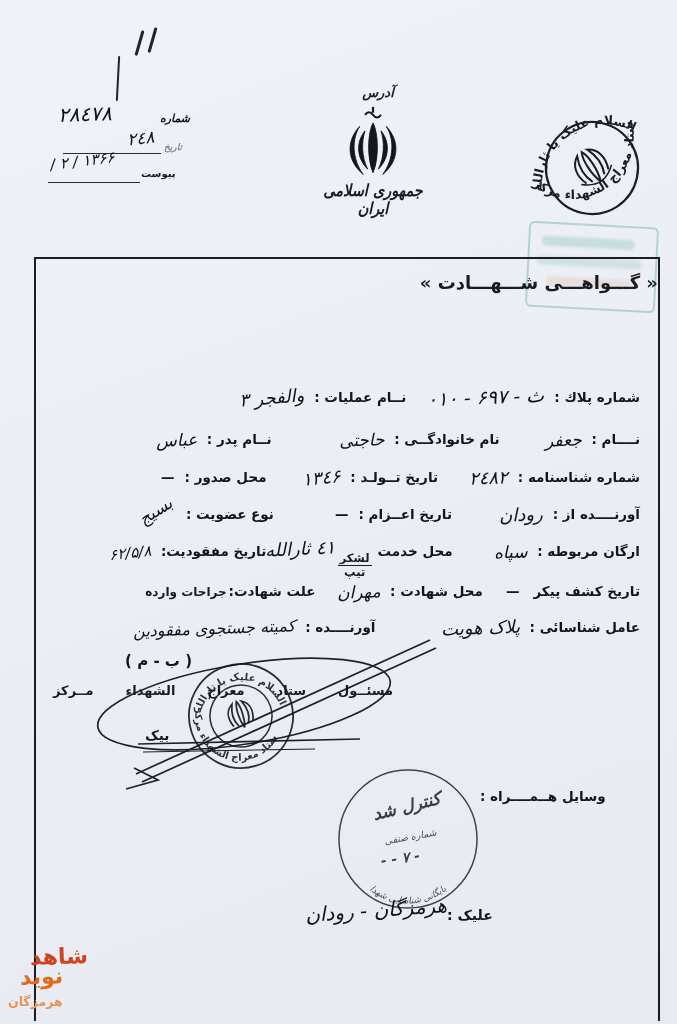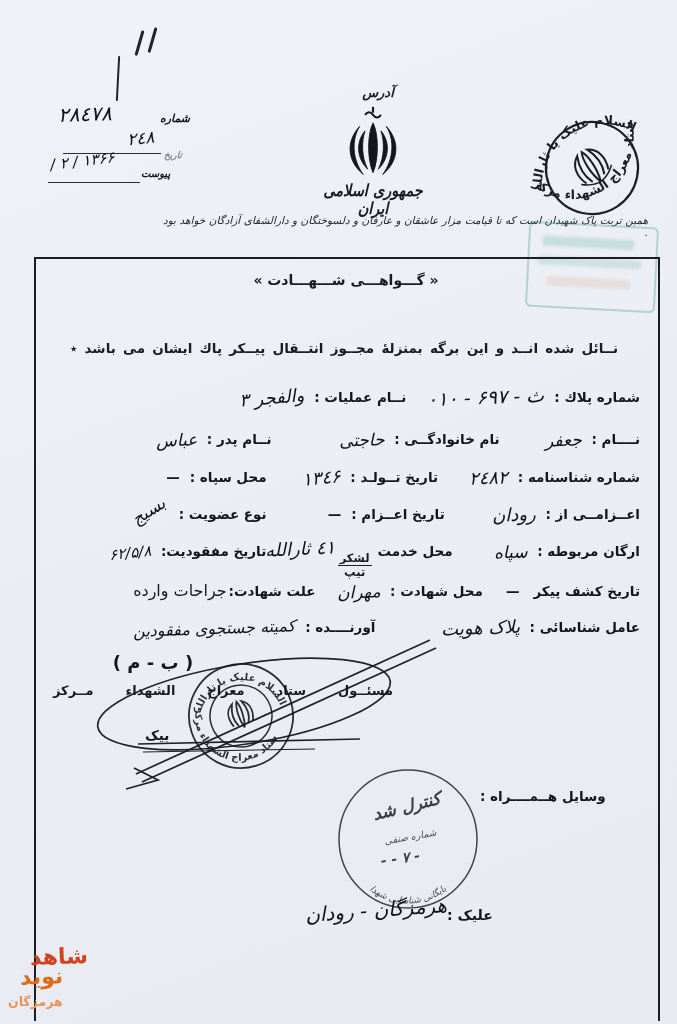--- a/index.html
+++ b/index.html
@@ -12,44 +12,44 @@
   .hw{font-style:italic;font-weight:500;font-size:17px;color:#101119;display:inline-block;
       transform:rotate(-2deg);letter-spacing:1px;}
   .frow{position:absolute;white-space:nowrap;line-height:26px;}
   .seg{display:inline-block;}
   .seg .hw{margin-right:10px;vertical-align:-2px;}
   .stroke-mark{position:absolute;background:#23242a;border-radius:2px;}
   .refline{position:absolute;border-top:1.6px solid #2c2d33;}
   .stack{display:inline-flex;flex-direction:column;font-size:11.5px;font-weight:bold;
          line-height:13px;text-align:center;vertical-align:-6px;margin:0 6px;}
   .stack span:first-child{border-bottom:1.5px solid #1c1d22;padding:0 2px;}
-  .title{font-size:14px;font-weight:bold;letter-spacing:1px;text-align:center;}
+  .title{font-size:18px;font-weight:bold;letter-spacing:1px;}
   .intro{font-size:13.5px;font-weight:bold;line-height:29px;text-align:justify;text-align-last:justify;}
   .quote{font-size:10.5px;font-style:italic;color:#26262e;text-align:justify;text-align-last:justify;}
   .green-stamp{border:2px solid rgba(60,150,120,.32);border-radius:6px;transform:rotate(3deg);}
   .green-stamp .bar{position:absolute;filter:blur(1.6px);border-radius:3px;}
-  .print-val{font-weight:normal;font-size:16px;}
+  .print-val{font-weight:bold;font-size:12px;}
   .wm{font-weight:bold;letter-spacing:-1px;line-height:1;}
   svg text{font-family:"DejaVu Sans",sans-serif;}
 </style>
 </head>
 <body>
 
 <div class="scan">
 
   <div class="stroke-mark" style="left:138px;top:30px;width:2.5px;height:26px;transform:rotate(16deg);"></div>
   <div class="stroke-mark" style="left:151px;top:27px;width:2.5px;height:26px;transform:rotate(16deg);"></div>
   <div class="stroke-mark" style="left:117px;top:56px;width:2px;height:45px;transform:rotate(3deg);"></div>
 
   <span class="abs lbl" style="left:160px;top:112px;font-size:11px;font-style:italic;">شماره</span>
   <span class="abs hw" style="left:58px;top:102px;font-size:20px;letter-spacing:3px;">۲۸٤۷۸</span>
-  <span class="abs lbl" style="left:164px;top:142px;font-size:9px;opacity:.5;font-style:italic;margin-top:8px;">تاریخ</span>
+  <span class="abs lbl" style="left:164px;top:142px;font-size:9px;opacity:.5;font-style:italic;">تاریخ</span>
   <div class="refline" style="left:63px;top:153px;width:98px;"></div>
   <span class="abs hw" style="left:127px;top:128px;font-size:17px;transform:rotate(-6deg);">۲٤۸</span>
-  <span class="abs lbl" style="left:141px;top:168px;font-size:10px;font-style:italic;">پیوست</span>
+  <span class="abs lbl" style="left:141px;top:168px;font-size:10px;">پیوست</span>
   <div class="refline" style="left:48px;top:182px;width:92px;"></div>
   <span class="abs hw" style="left:50px;top:152px;font-size:15px;transform:rotate(-7deg);">۱۳۶۶ / ۲ /</span>
 
   <span class="abs" style="left:352px;top:85px;width:52px;text-align:center;font-size:13px;font-weight:bold;font-style:italic;">آدرس</span>
   <svg class="abs" style="left:337px;top:106px;" width="72" height="80" viewBox="-40 -45 80 90">
     <g fill="#15161c" stroke="#15161c">
       <path d="M0,-26 C6,-15 7,14 0,30 C-7,14 -6,-15 0,-26" stroke-width="1"></path>
       <path d="M-9,-17 C-19,-5 -19,13 -6,26 C-13,12 -13,-5 -9,-17" stroke-width="1"></path>
       <path d="M9,-17 C19,-5 19,13 6,26 C13,12 13,-5 9,-17" stroke-width="1"></path>
       <path d="M-15,-22 C-30,-6 -30,16 -11,32 C-24,14 -24,-8 -15,-22" stroke-width="1"></path>
@@ -75,52 +75,50 @@
       </g>
       <text font-size="12.5" font-weight="bold" fill="#1b1c22" stroke="none">
         <textPath href="#a1t" startOffset="50%" text-anchor="middle">السلام علیک یا ثارالله</textPath>
       </text>
       <text font-size="12.5" font-weight="bold" fill="#1b1c22" stroke="none">
         <textPath href="#a1b" startOffset="50%" text-anchor="middle">ستاد معراج الشهداء مرکز</textPath>
       </text>
     </g>
   </svg>
 
-  <div class="abs quote" style="left:163px;top:214px;width:485px;">همین تربت پاک شهیدان است که تا قیامت مزار عاشقان و عارفان و دلسوختگان و دارالشفای آزادگان خواهد بود .</div>
 
   <div class="abs green-stamp" style="left:527px;top:224px;width:126px;height:82px;z-index:0;">
     <div class="bar" style="left:12px;top:12px;width:92px;height:10px;background:rgba(70,160,130,.22);"></div>
     <div class="bar" style="left:8px;top:32px;width:104px;height:9px;background:rgba(70,160,130,.18);"></div>
     <div class="bar" style="left:18px;top:52px;width:84px;height:10px;background:rgba(200,120,80,.14);"></div>
   </div>
 
   <div class="abs" style="left:34px;top:257px;width:622px;height:762px;border:2px solid #1c1d22;border-bottom:none;z-index:1;"></div>
 
   <div class="abs title" style="left:34px;top:272px;width:624px;z-index:2;">« گـــواهـــی شـــهـــادت »</div>
-  <div class="abs intro" style="left:70px;top:334px;width:548px;z-index:2;">نــائل شده انــد و این برگه بمنزلهٔ مجــوز انتــقال پیــکر پاك ایشان می باشد ٭</div>
 
   <div class="frow" style="left:55px;top:384px;width:585px;z-index:2;">
     <span class="seg" style="margin-left:16px;"><span class="lbl">شماره پلاك :</span><span class="hw" style="font-size:19px;">ث - ۶۹۷ - ۰۱۰</span></span>
     <span class="seg"><span class="lbl">نــام عملیات :</span><span class="hw" style="font-size:18px;transform:rotate(-5deg);">والفجر ۳</span></span>
   </div>
 
   <div class="frow" style="left:55px;top:426px;width:585px;z-index:2;">
     <span class="seg" style="margin-left:40px;"><span class="lbl">نــــام :</span><span class="hw">جعفر</span></span>
     <span class="seg" style="margin-left:62px;"><span class="lbl">نام خانوادگــی :</span><span class="hw">حاجتی</span></span>
     <span class="seg"><span class="lbl">نــام پدر :</span><span class="hw">عباس</span></span>
   </div>
 
   <div class="frow" style="left:55px;top:464px;width:585px;z-index:2;">
     <span class="seg" style="margin-left:26px;"><span class="lbl">شماره شناسنامه :</span><span class="hw" style="font-size:18px;">۲٤۸۲</span></span>
     <span class="seg" style="margin-left:30px;"><span class="lbl">تاریخ تــولـد :</span><span class="hw" style="font-size:18px;transform:rotate(-6deg);">۱۳٤۶</span></span>
-    <span class="seg"><span class="lbl">محل سپاه :</span><span class="lbl" style="margin-right:10px;">—</span></span>
+    <span class="seg"><span class="lbl">محل صدور :</span><span class="lbl" style="margin-right:10px;">—</span></span>
   </div>
 
   <div class="frow" style="left:55px;top:501px;width:585px;z-index:2;">
-    <span class="seg" style="margin-left:42px;"><span class="lbl">اعــزامــی از :</span><span class="hw" style="font-size:18px;">رودان</span></span>
+    <span class="seg" style="margin-left:42px;"><span class="lbl">آورنــــده از :</span><span class="hw" style="font-size:18px;">رودان</span></span>
     <span class="seg" style="margin-left:56px;text-align:center;"><span class="lbl">تاریخ اعــزام :</span><span class="lbl" style="margin-right:10px;">—</span></span>
     <span class="seg"><span class="lbl">نوع عضویت :</span><span class="hw" style="font-size:17px;transform:rotate(-32deg) translateY(-5px);">بسیج</span></span>
   </div>
 
   <div class="frow" style="left:55px;top:538px;width:585px;z-index:2;">
     <span class="seg" style="margin-left:36px;"><span class="lbl">ارگان مربوطه :</span><span class="hw">سپاه</span></span>
     <span class="seg"><span class="lbl">محل خدمت</span><span class="stack">
           <span>لشکر</span>
           <span>تیپ</span>
         </span><span class="hw" style="font-size:18px;margin:0 -4px 0 -6px;transform:rotate(-3deg) translateY(-3px);">٤١ ثارالله</span></span>
@@ -131,21 +129,21 @@
     <span class="seg" style="margin-left:18px;"><span class="lbl">تاریخ کشف پیکر</span><span class="lbl" style="margin-right:14px;">—</span></span>
     <span class="seg" style="margin-left:16px;"><span class="lbl">محل شهادت :</span><span class="hw">مهران</span></span>
     <span class="seg"><span class="lbl">علت شهادت:</span><span class="print-val" style="margin-right:2px;">جراحات وارده</span></span>
   </div>
 
   <div class="frow" style="left:55px;top:614px;width:585px;z-index:2;">
     <span class="seg" style="margin-left:60px;"><span class="lbl">عامل شناسائی :</span><span class="hw" style="font-size:18px;">پلاک هویت</span></span>
     <span class="seg"><span class="lbl">آورنــــده :</span><span class="hw" style="font-size:16px;">کمیته جستجوی مفقودین</span></span>
   </div>
 
-  <span class="abs lbl" style="left:98px;top:652px;width:110px;text-align:center;letter-spacing:4px;font-size:18px;z-index:2;">( ب - م )</span>
+  <span class="abs lbl" style="left:82px;top:652px;width:110px;text-align:right;letter-spacing:4px;font-size:15px;z-index:2;">( ب - م )</span>
   <div class="abs" style="left:53px;top:683px;width:340px;font-size:13px;font-weight:bold;text-align:justify;text-align-last:justify;z-index:2;">مسئــول ستاد معراج الشهداء مــرکز</div>
   <span class="abs lbl" style="left:145px;top:727px;z-index:2;">بیک</span>
   <div class="abs" style="left:143px;top:750px;width:172px;border-top:1.6px solid #1e1f25;transform:rotate(-1deg);z-index:2;"></div>
 
   <svg class="abs" style="left:48px;top:622px;z-index:3;" width="410" height="196" viewBox="0 0 410 196">
     <defs>
       <path id="a2t" d="M 152,96 A 42 42 0 0 1 234,88"></path>
       <path id="a2b" d="M 150,80 A 42 42 0 0 0 232,110"></path>
     </defs>
     <g transform="translate(193,94) rotate(-18)" fill="none" stroke="#1b1c24" opacity="0.92">

